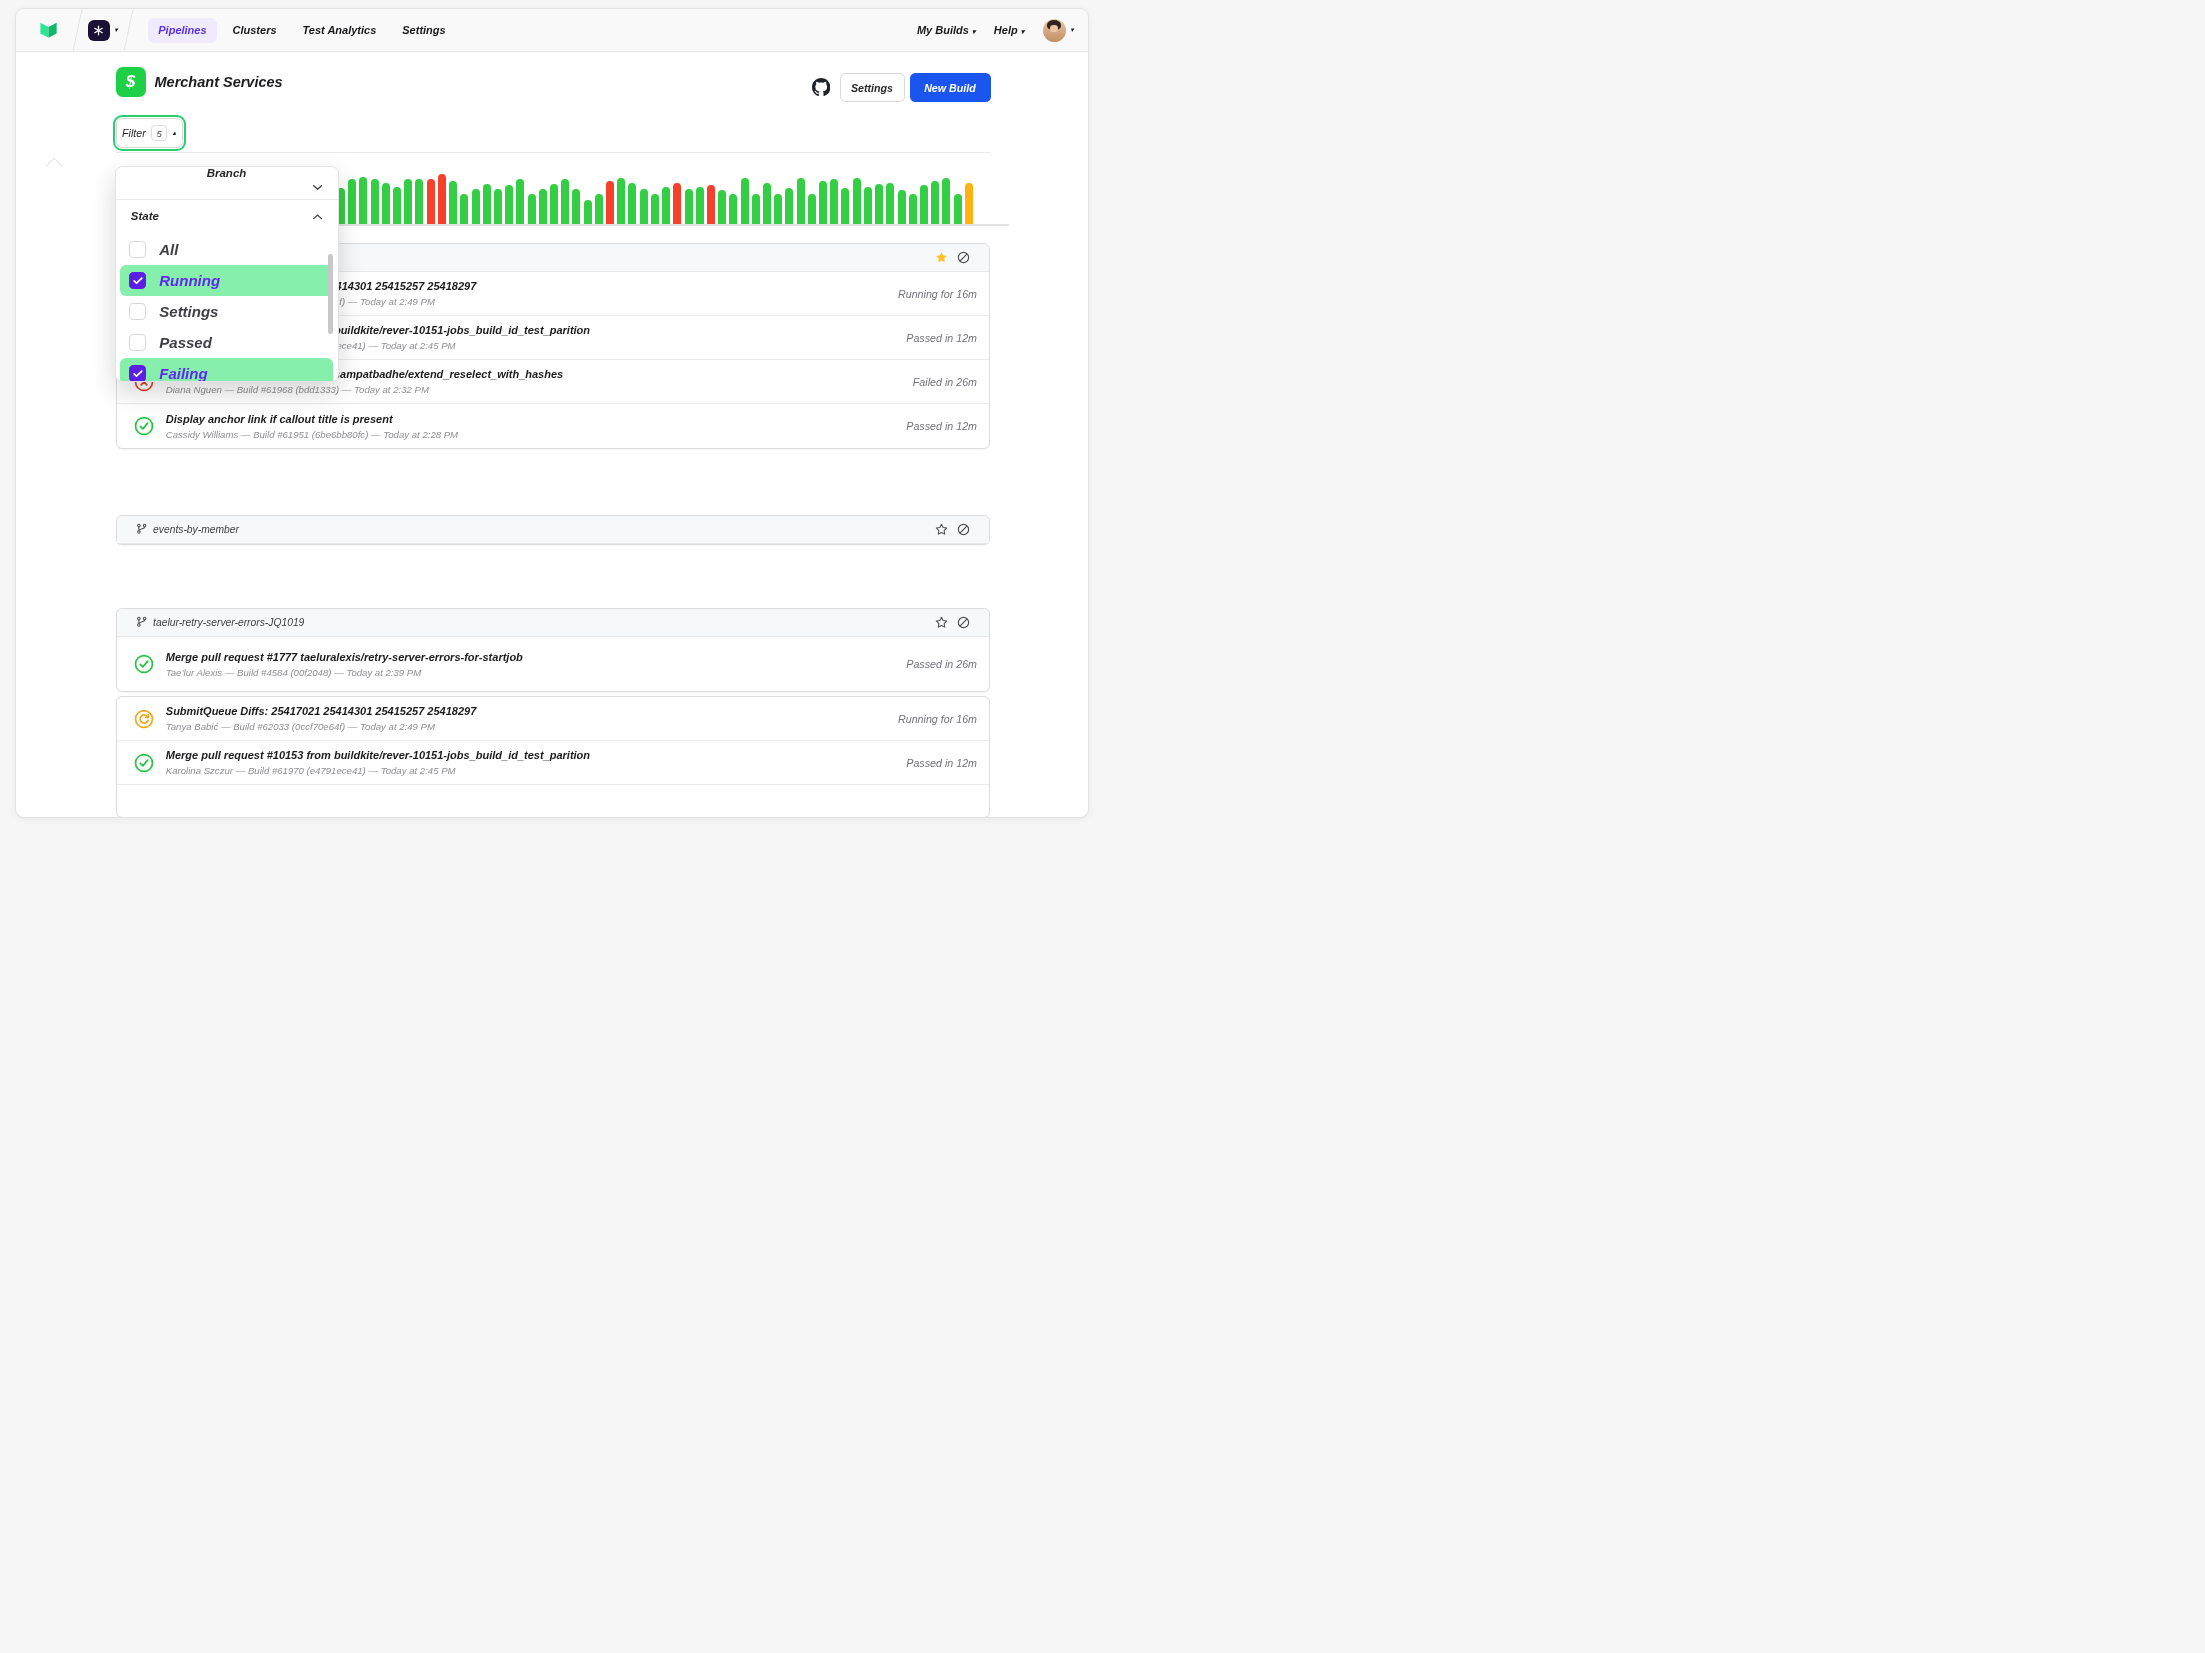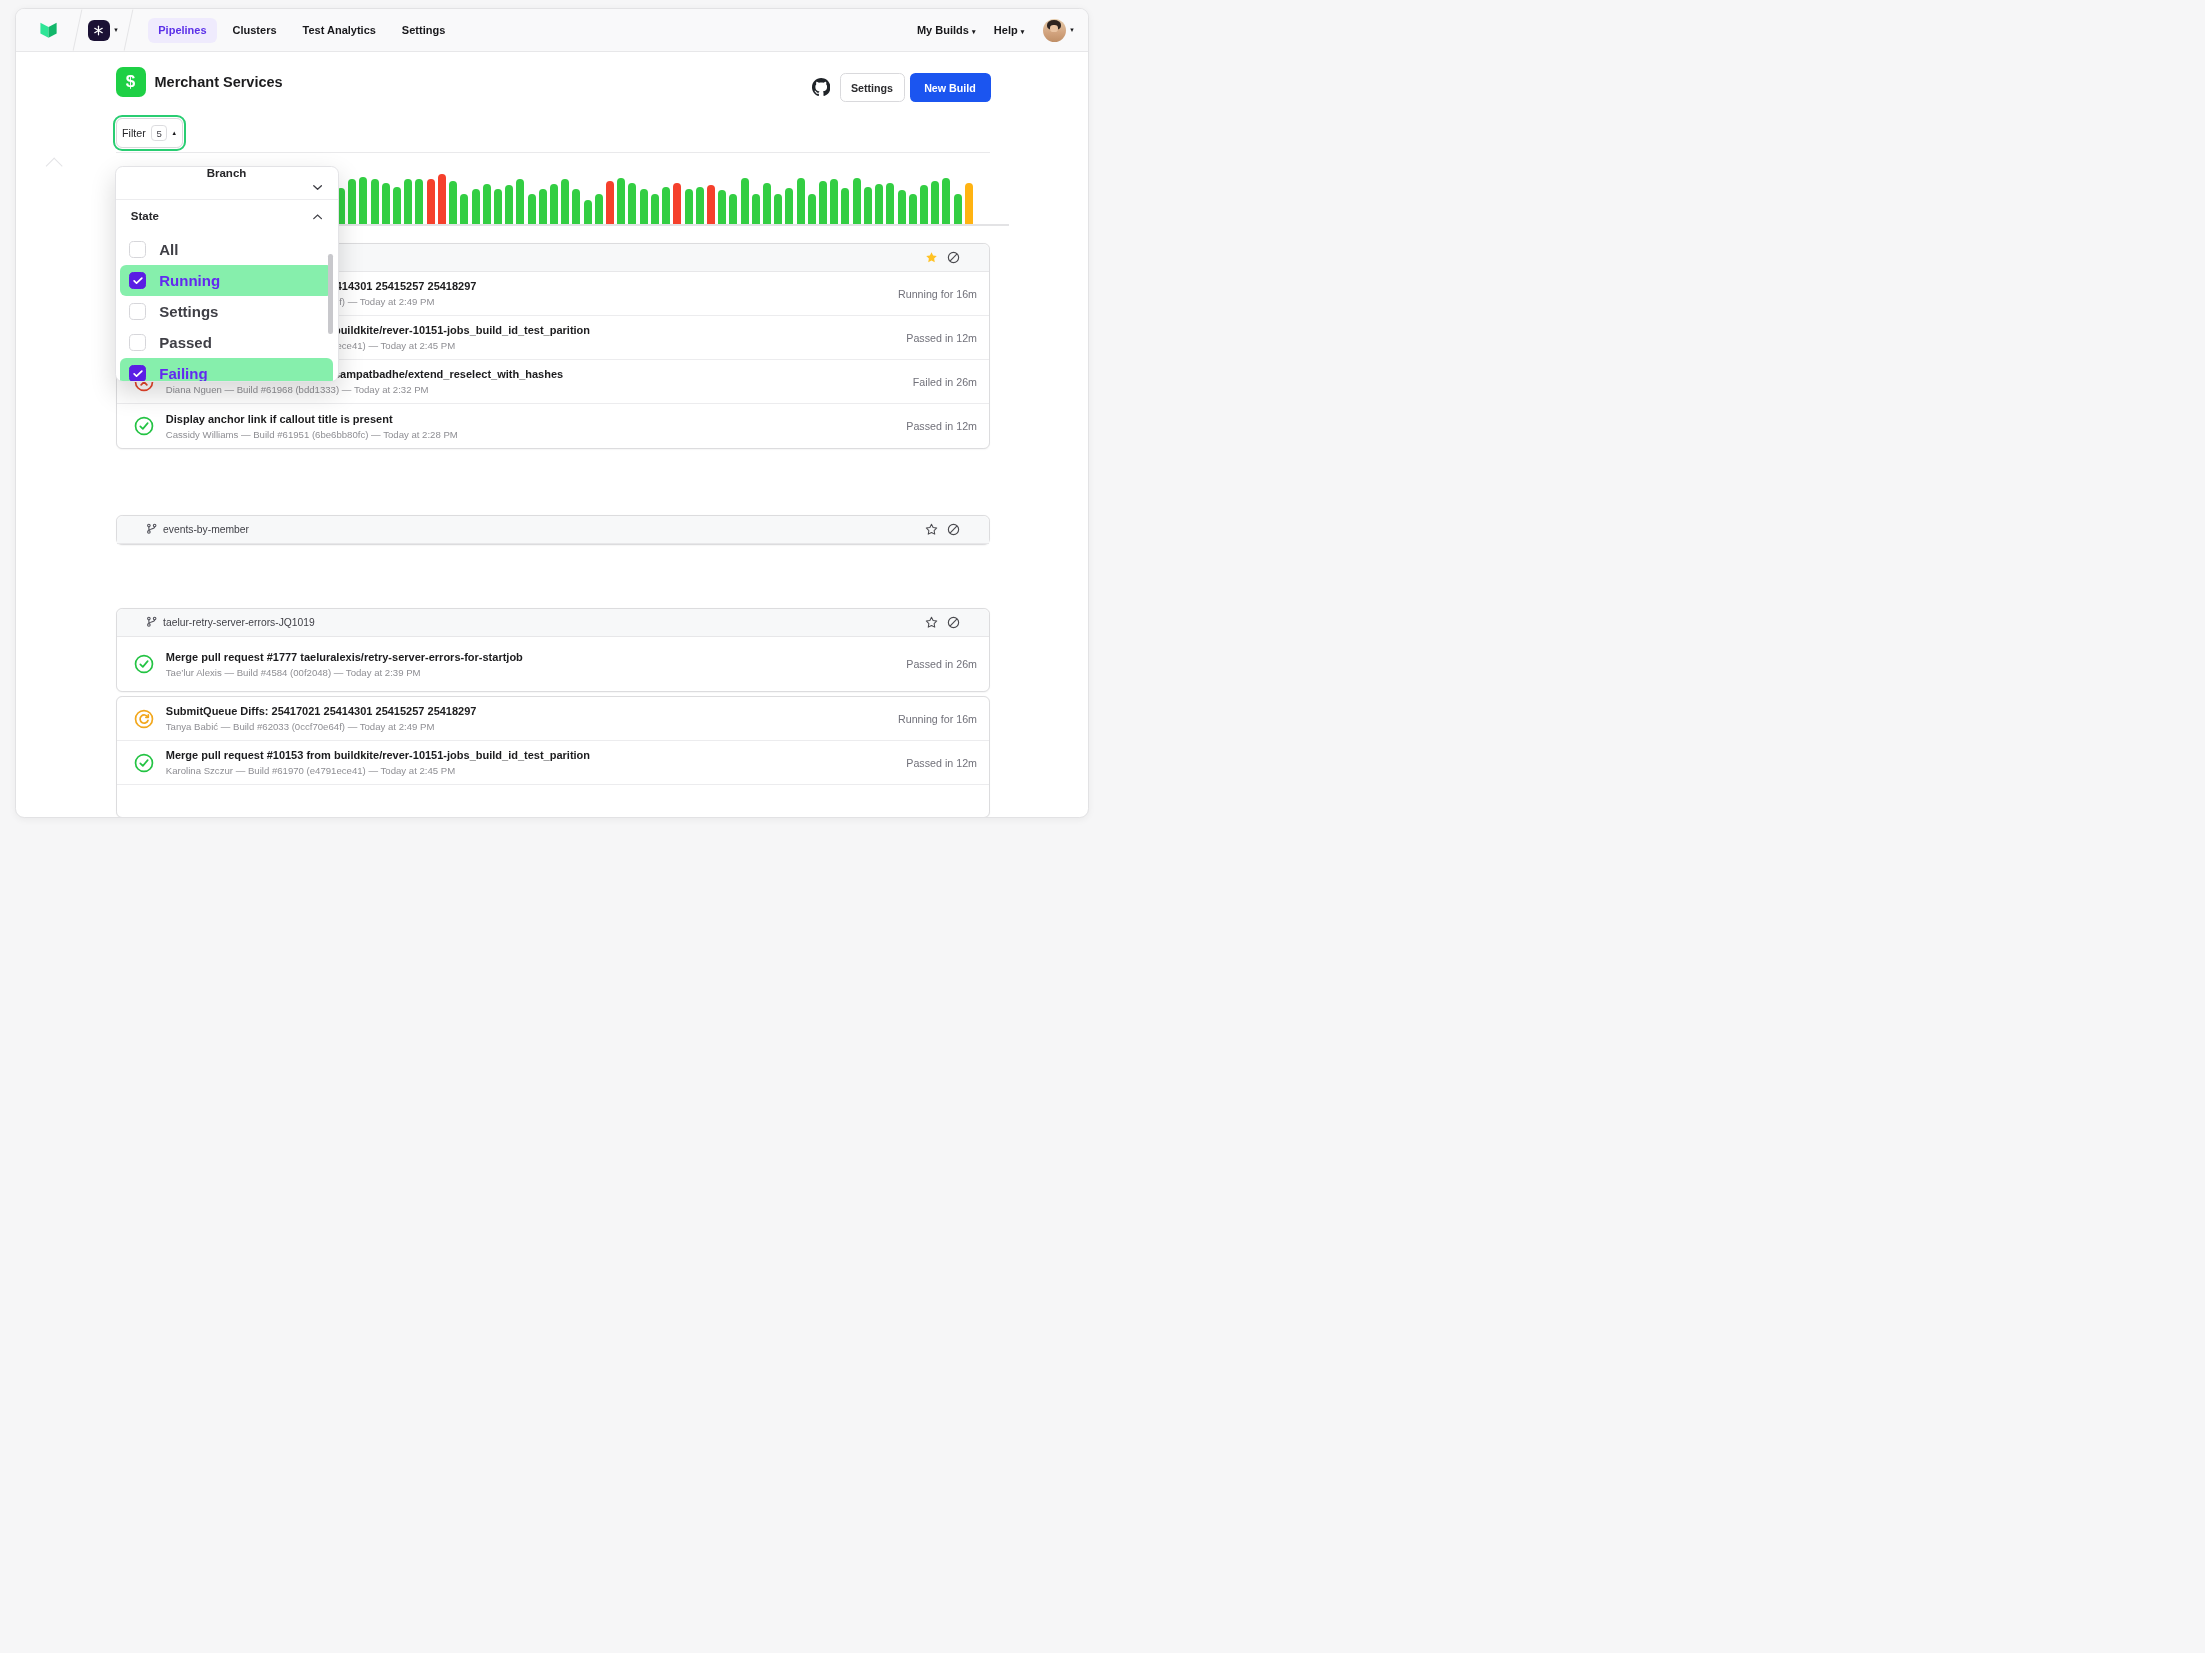--- a/index.html
+++ b/index.html
@@ -1,21 +1,21 @@
 <!DOCTYPE html>
 <html style="font-size:12.3px"><head>
 <meta charset="utf-8">
 <style>
   * { margin:0; padding:0; box-sizing:border-box; }
   html,body { width:1103px; height:827px; overflow:hidden; background:#f6f6f7;
               font-family:"Liberation Sans", sans-serif; -webkit-font-smoothing:antialiased; }
 
   .window { position:absolute; left:14.5px; top:8.4px; width:1074px; height:810px;
             background:#fff; border:0.8px solid #e2e2e4; border-radius:9.2px;
-            box-shadow:0 1.5px 7.7px rgba(0,0,0,.05); overflow:hidden; }
+            box-shadow:0 1.5px 7.7px rgba(0,0,0,.05); overflow:hidden;font-style:italic; }
 
   
   .nav { position:absolute; left:0; top:0; width:100%; height:43px; background:#f9f9fa;
          border-bottom:0.8px solid #e7e7e9; display:flex; align-items:center; padding:0 13.8px 0 23px; }
   .nav-logo { width:27.6px; height:18.4px; display:flex; align-items:center; }
   .nav-slash { width:0.8px; height:42px; background:#e4e4e6; transform:rotate(12deg); margin:0 10.7px; }
   .org-chip { width:21.4px; height:21.4px; border-radius:6.1px; background:#1b1134; display:flex;
               align-items:center; justify-content:center; }
   .caret { font-size:6.9px; color:#18181b; margin-left:4.6px; }
   .tabs { display:flex; align-items:center; gap:4.6px; margin-left:7.7px; }
@@ -58,21 +58,21 @@
   .chart .bar { position:absolute; bottom:0; width:8.4px; border-radius:3.8px 3.8px 0.8px 0.8px; }
   .bar.s-passed  { background:#33ce43; }
   .bar.s-failed  { background:#f5402c; }
   .bar.s-running { background:#ffb312; }
   .chart-baseline { position:absolute; left:321px; top:215px; width:672px; height:1.5px; background:#e3e3e5; }
 
   
   .card { position:absolute; left:100px; width:874px; background:#fff; border:0.8px solid #dcdcde;
           border-radius:6.1px; box-shadow:0 0.8px 1.5px rgba(0,0,0,.04); }
   .card-head { height:28px; background:#f7f8f9; border-bottom:0.8px solid #e7e7e9; border-radius:6.1px 6.1px 0 0;
-               display:flex; align-items:center; padding:0 29px; gap:6.1px; }
+               display:flex; align-items:center; padding:0 19px; gap:6.1px; }
   .branch-name { font-size:10.3px; color:#3f3f46; }
   .head-icons { margin-left:auto; display:flex; align-items:center; gap:8.4px; }
   .star-icon svg, .ban-icon svg { display:block; }
   .star-icon .fill { display:none; }
   .star-icon[data-starred="true"] .fill { display:block; }
 
   .build-row { display:flex; align-items:center; padding:0 11.5px 0 17px; border-bottom:0.8px solid #ececee; }
   .build-row:last-child { border-bottom:none; }
   .status-icon { width:20px; height:20px; margin-right:12.3px; flex:none; }
   .status-icon svg { display:none; width:20px; height:20px; }

